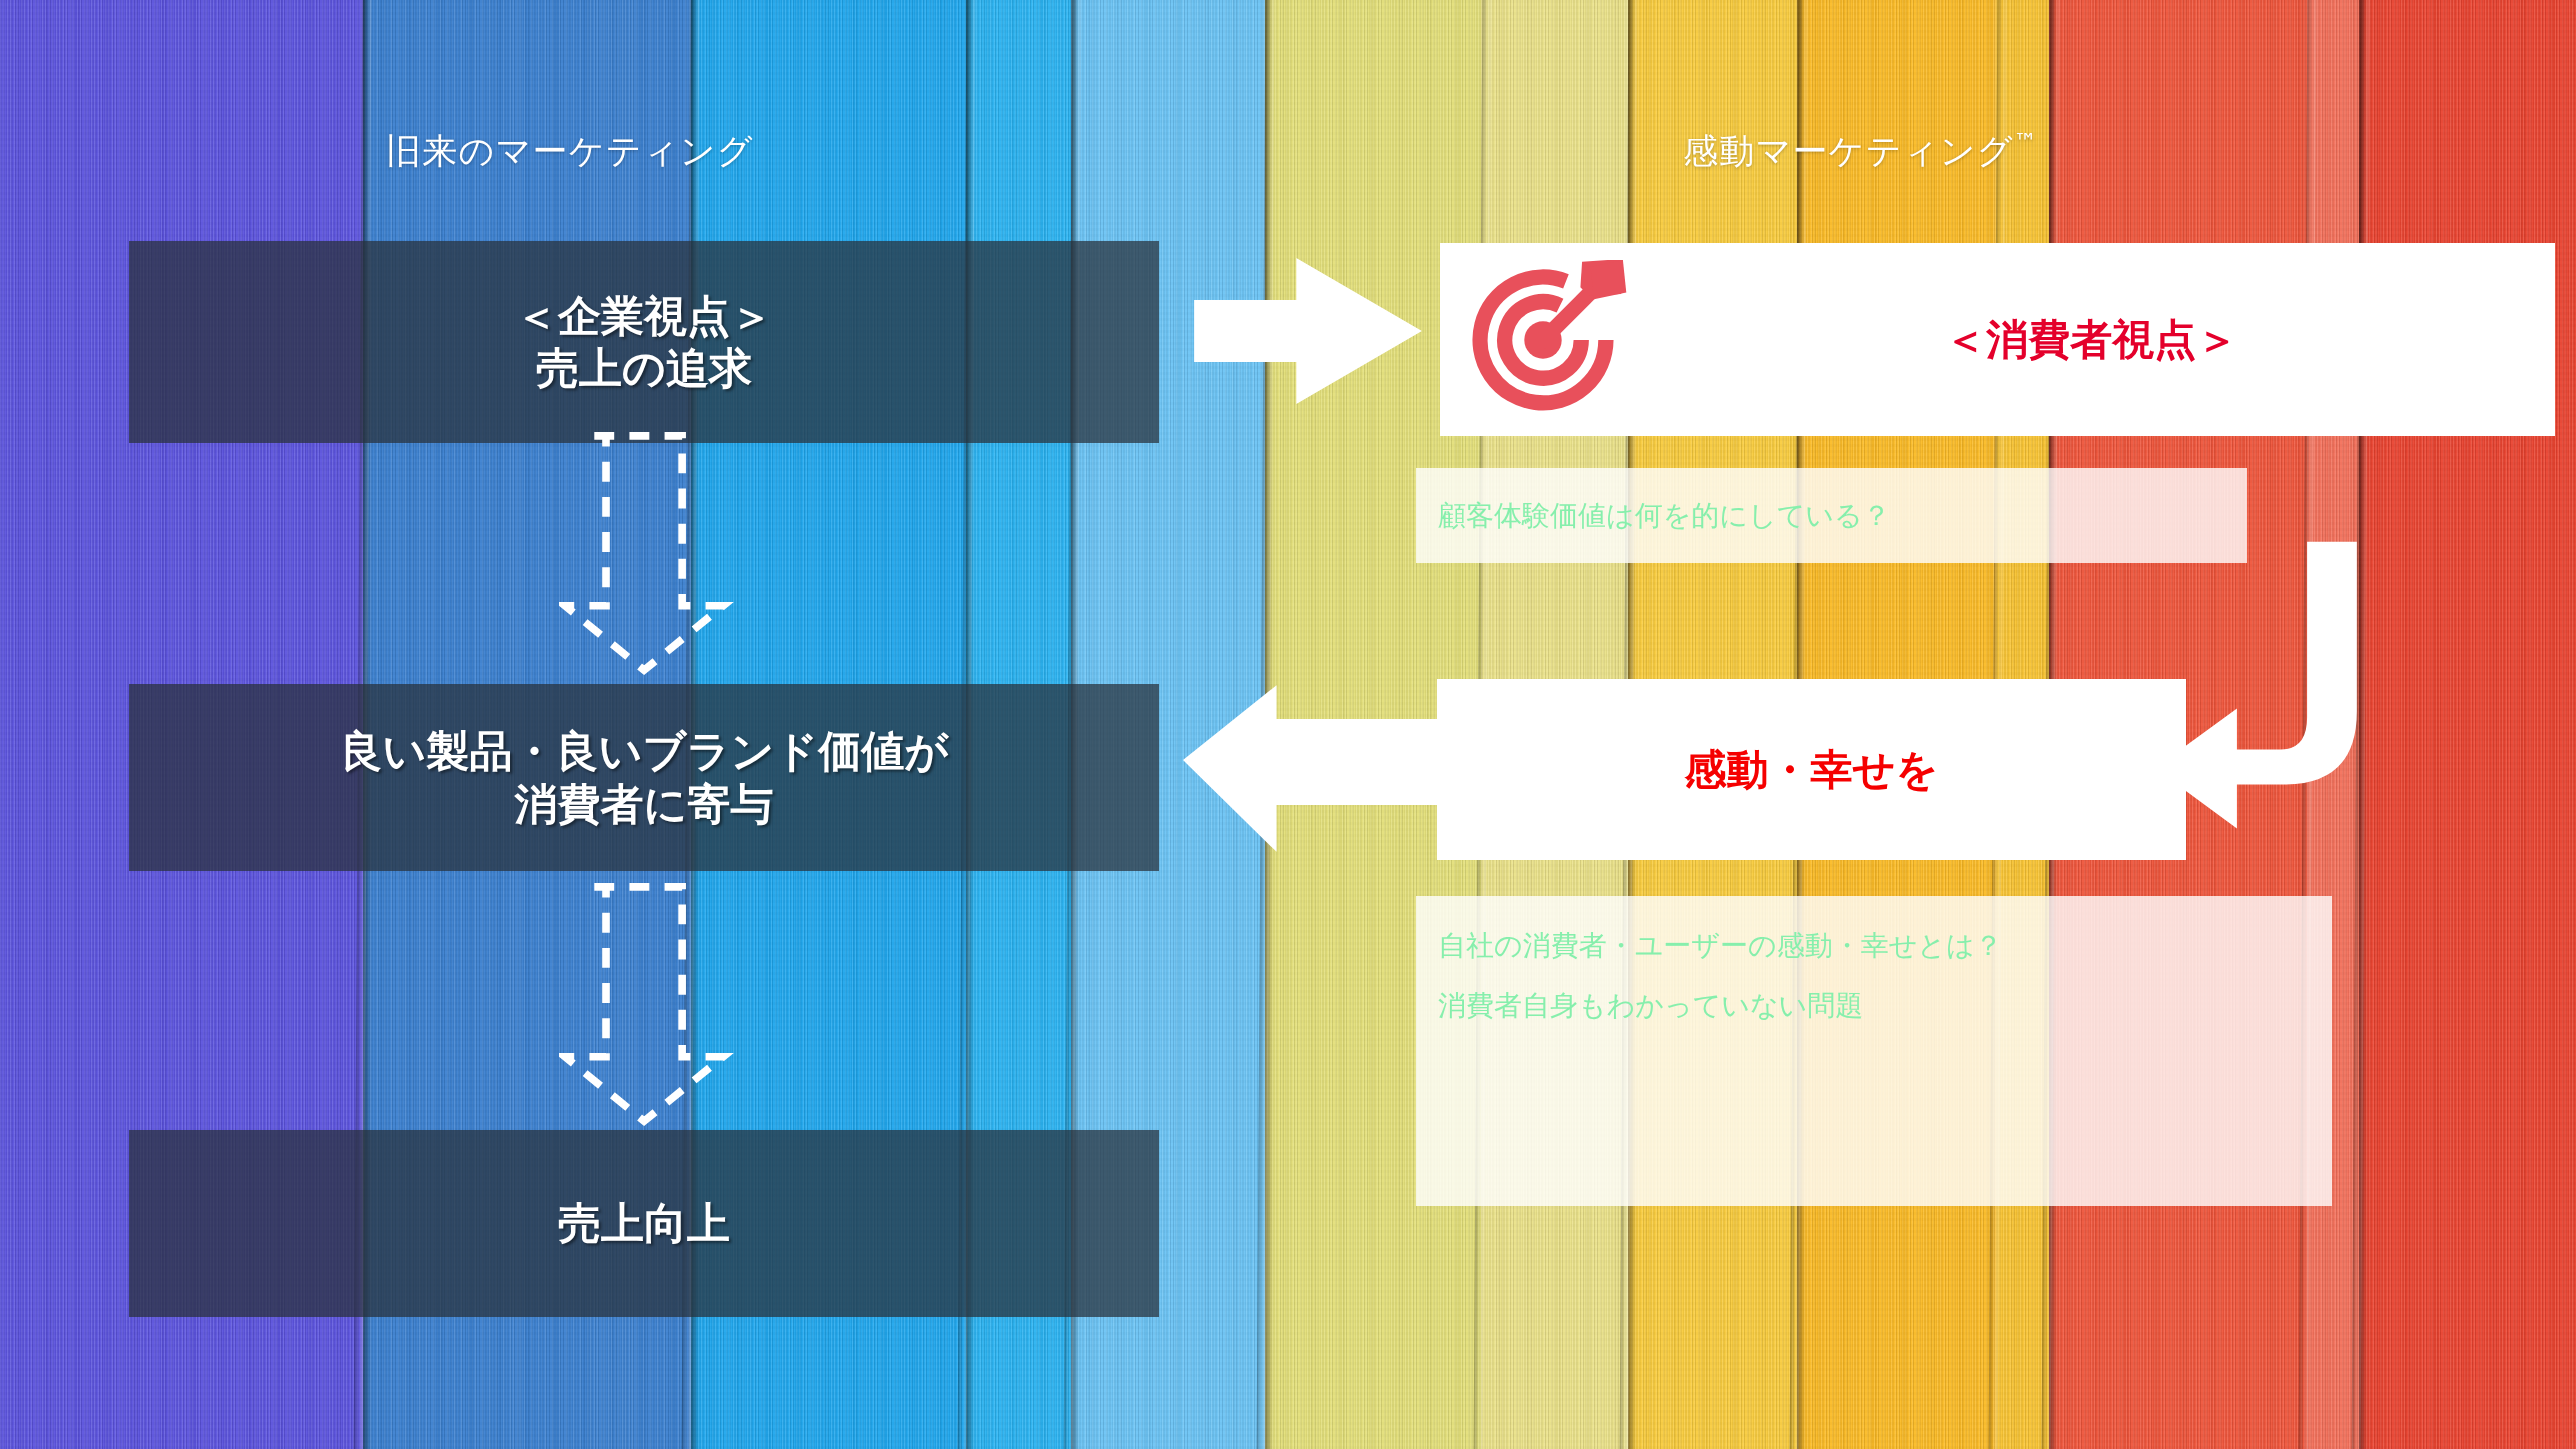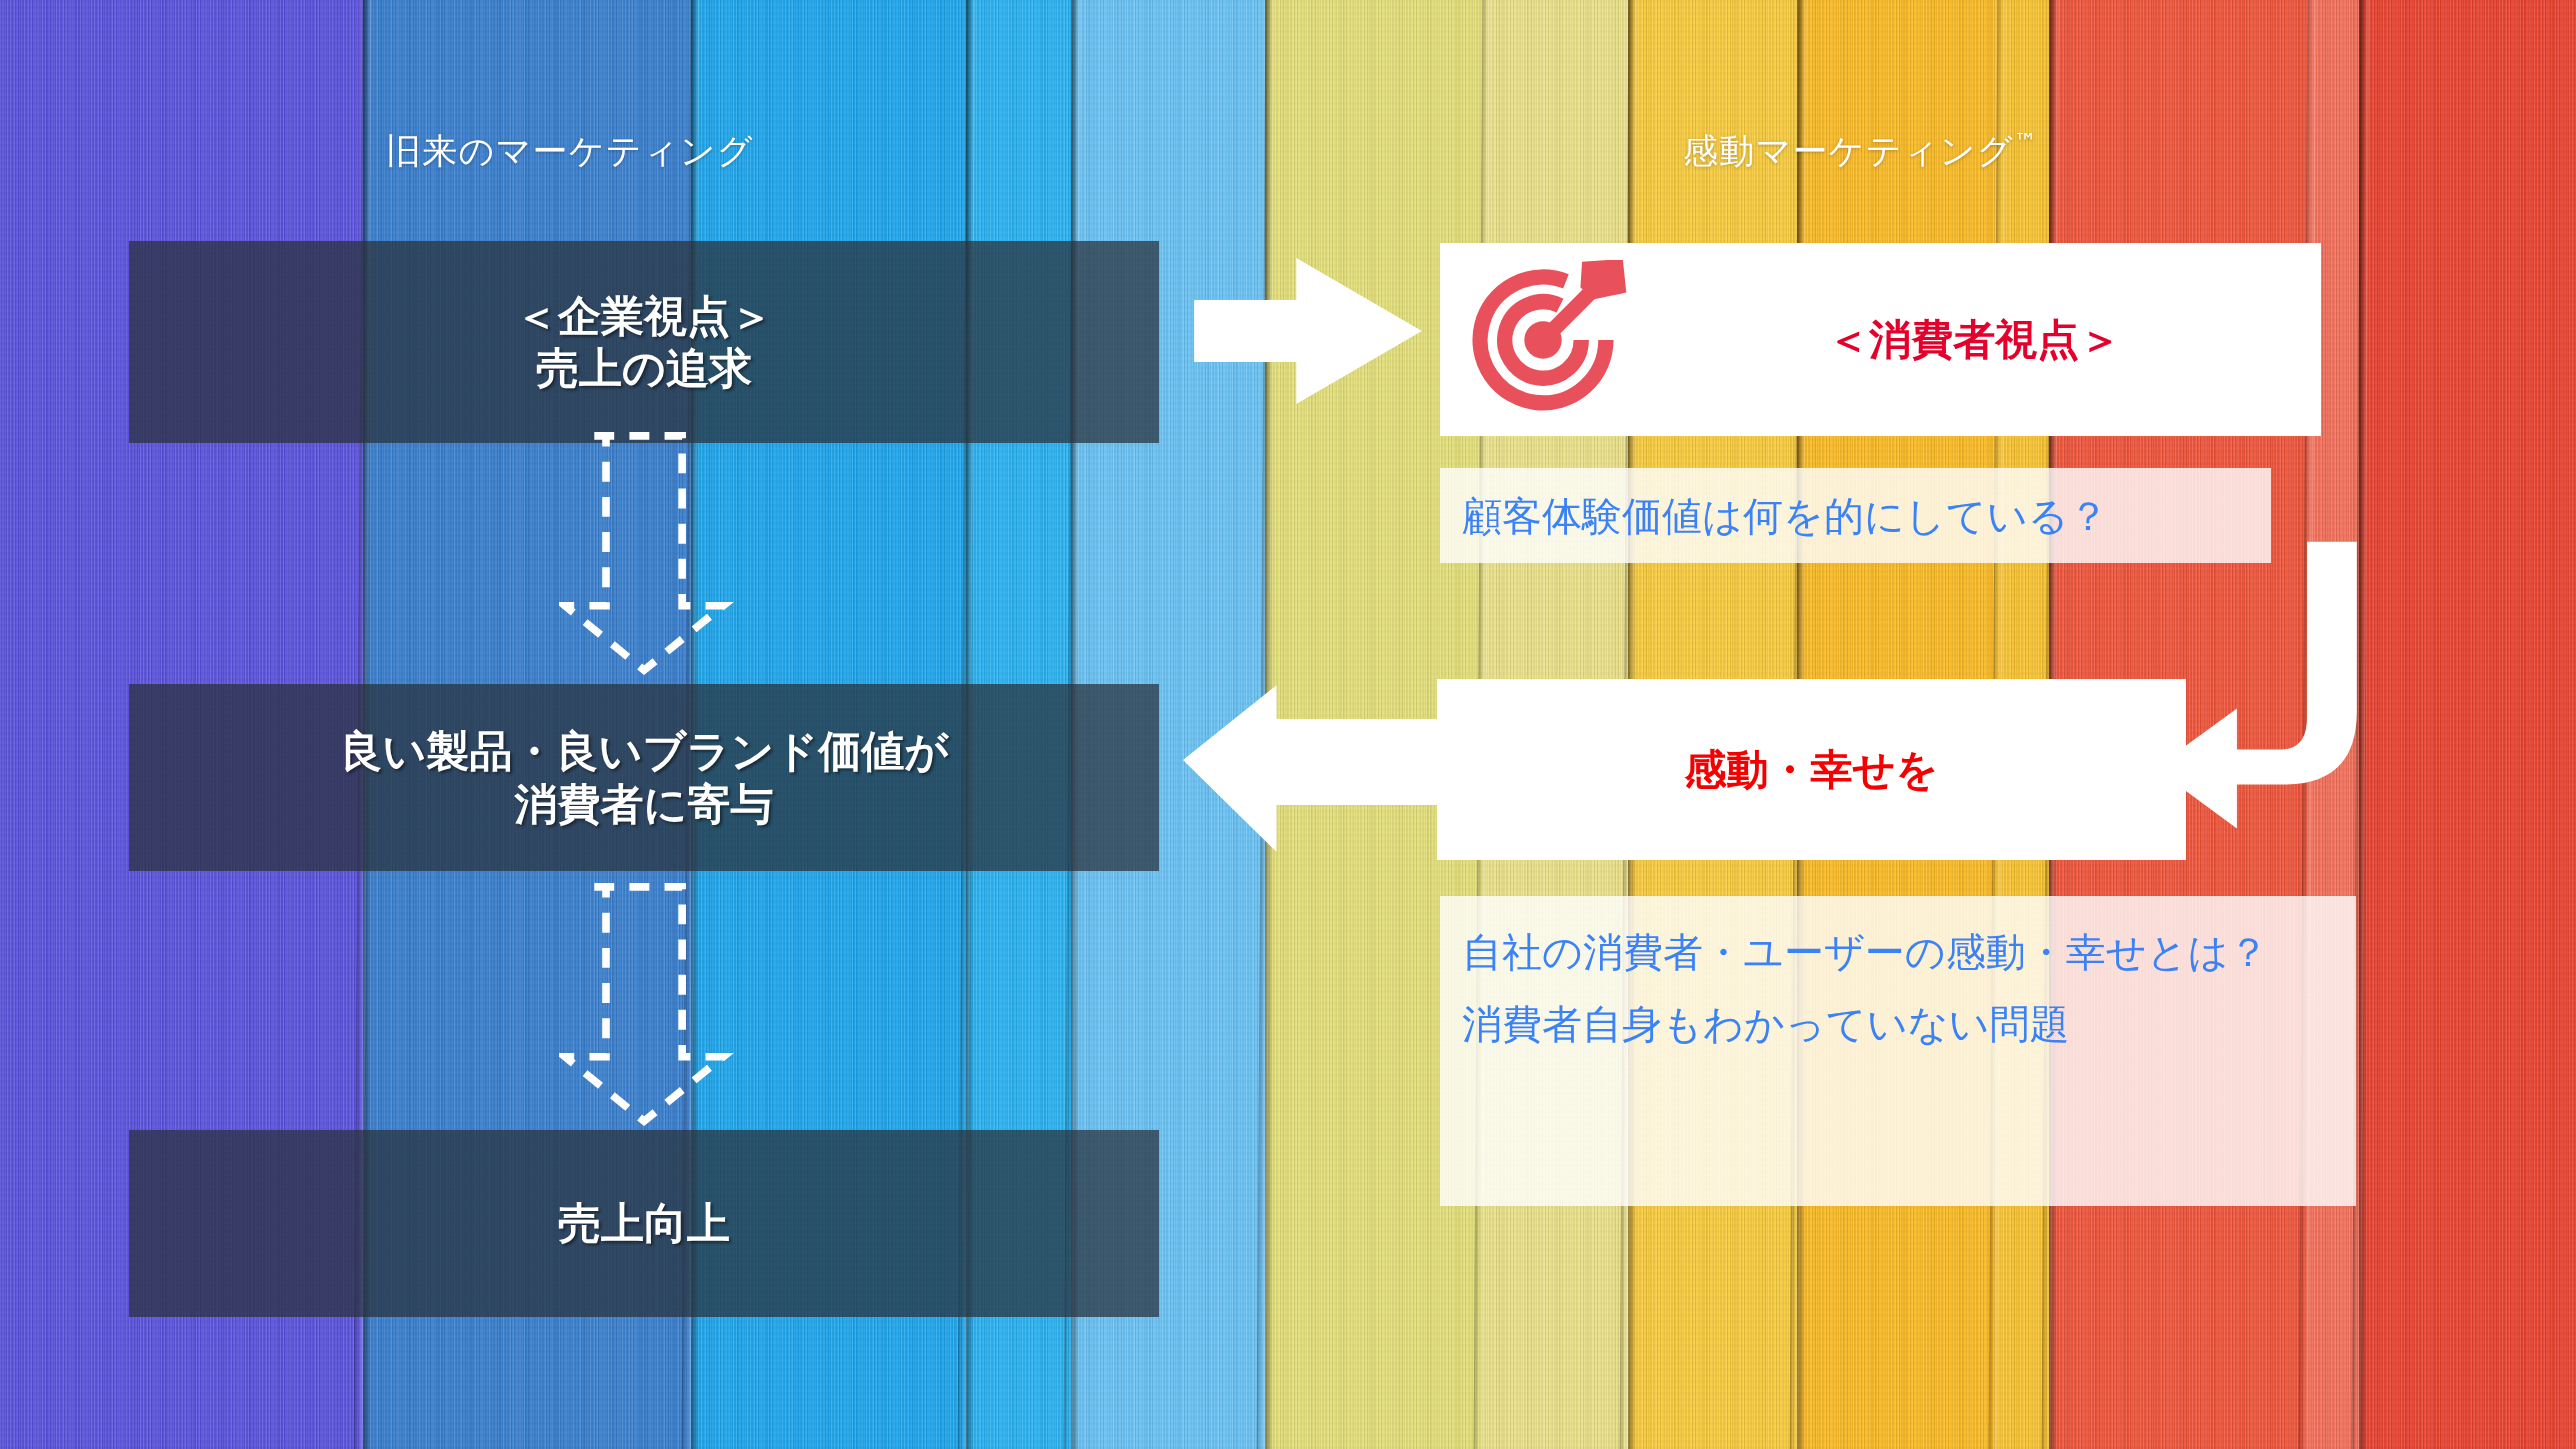--- a/index.html
+++ b/index.html
@@ -76,36 +76,36 @@
   #arrow-curve { left:2149px; top:536px;  width:363px; height:310px; }
 
   
   .white-box {
     position:absolute; background:#ffffff;
     display:flex; align-items:center;
     color:#EE0000; font-weight:700; text-align:center;
     line-height:1.22; font-size:42px;
   }
   #box-r1 {
-    left:1440px; top:243px; width:881px; height:193px;
+    left:1440px; top:243px; width:1115px; height:193px;
     justify-content:flex-start; padding-left:17.6px;
   }
   #box-r1 .txt { flex:1; color:#E4002B; }
   #box-r2 {
     left:1437px; top:679px; width:749px; height:181px;
     justify-content:center; color:#F50000;
   }
 
   
   #target-icon { width:170px; height:170px; flex:0 0 170px; }
 
   
   .note-box {
     position:absolute; background:rgba(255,255,255,.80);
-    color:#3b82f6; font-size:40px; line-height:1.0;margin-left:24px;
+    color:#86efac; font-size:28px; line-height:1.0;
   }
   #note-1 {
     left:1416px; top:468px; width:831px; height:95px;
     display:flex; align-items:center; padding-left:22px;
   }
   #note-2 {
     left:1416px; top:896px; width:916px; height:310px;
     padding:36px 0 16px 22px;
   }
   #note-2 .line { margin-bottom:32px; white-space:nowrap; }

